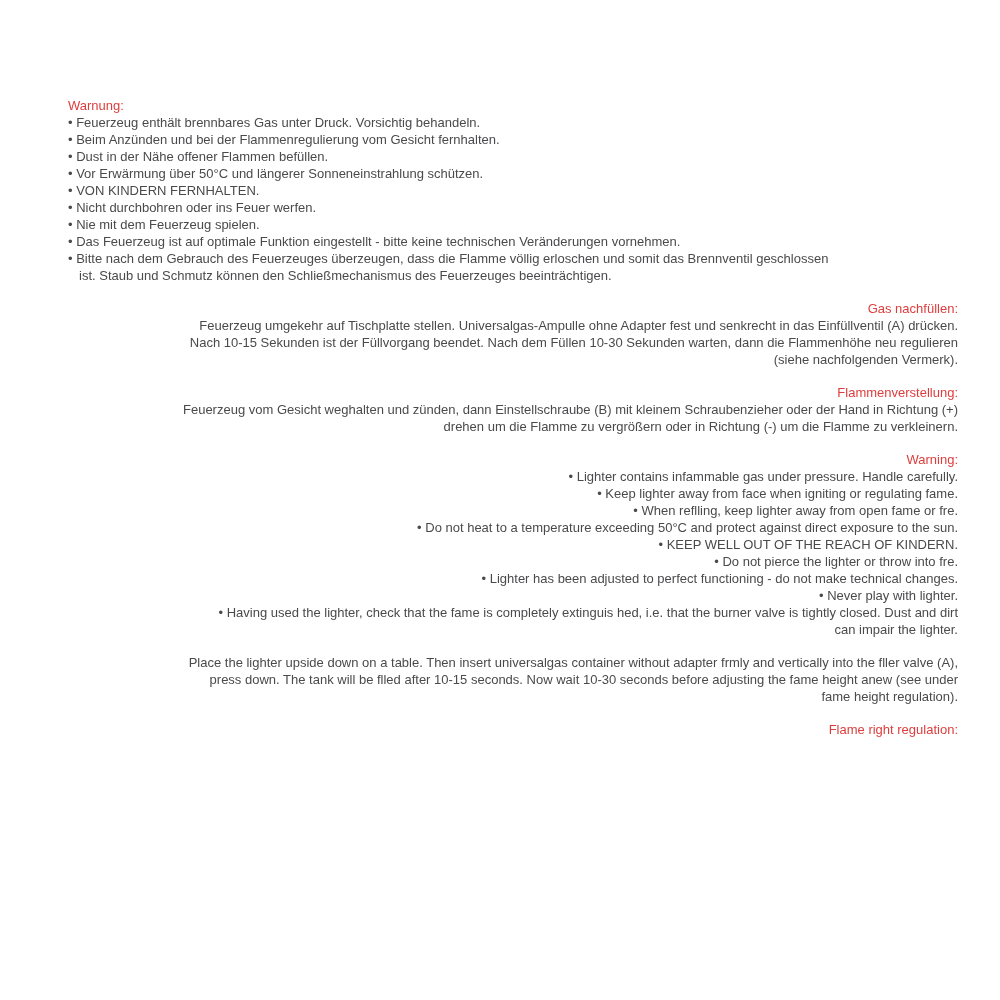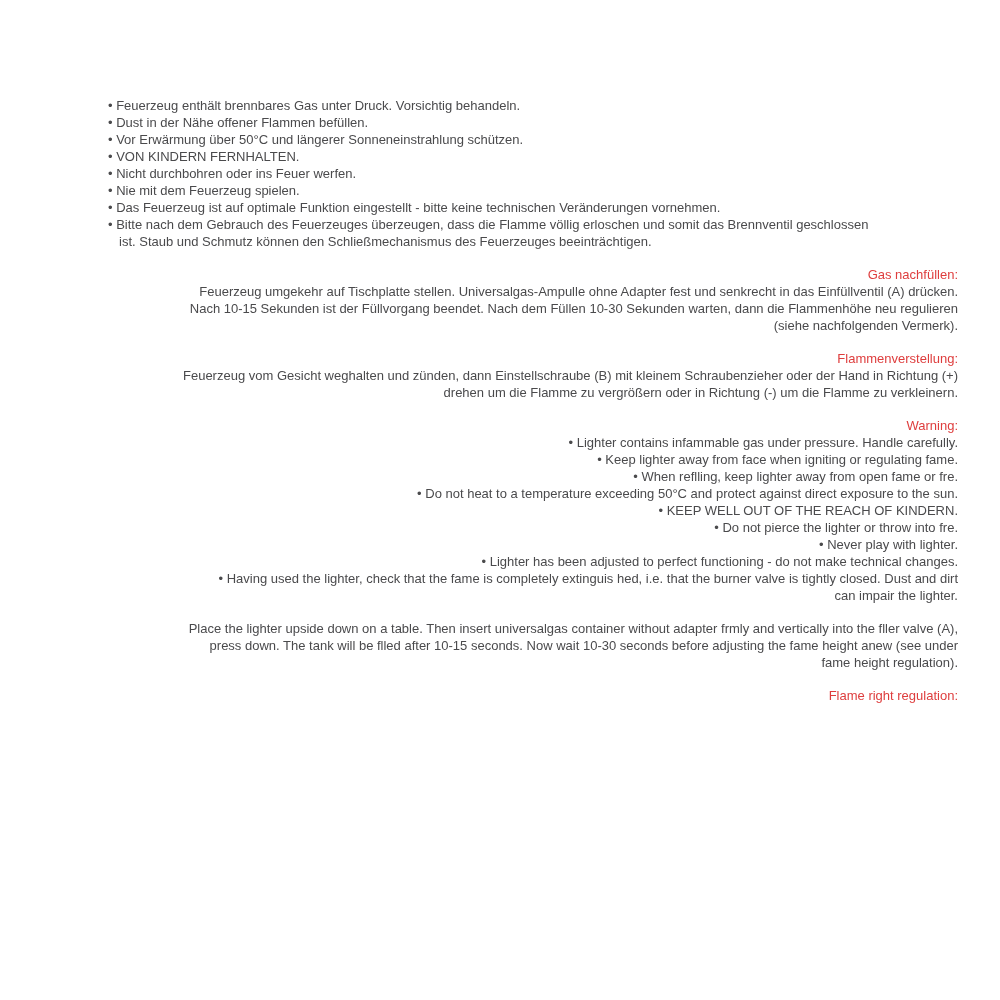--- a/index.html
+++ b/index.html
@@ -30,34 +30,35 @@
     text-align: right;
   }
   .heading {
     color: #de3d3d;
     white-space: pre;
   }
   .bullet {
     white-space: pre;
     padding-left: 11px;
     text-indent: -11px;
-    margin-left: 40px;
   }
   .para {
     white-space: pre;
   }
 </style>
 </head>
 <body>
 
 <div class="page">
   <div class="content">
 
     <div class="section">
+      <div class="heading">Warnung:</div>
       <div class="bullet">• Feuerzeug enthält brennbares Gas unter Druck. Vorsichtig behandeln.</div>
+      <div class="bullet">• Beim Anzünden und bei der Flammenregulierung vom Gesicht fernhalten.</div>
       <div class="bullet">• Dust in der Nähe offener Flammen befüllen.</div>
       <div class="bullet">• Vor Erwärmung über 50°C und längerer Sonneneinstrahlung schützen.</div>
       <div class="bullet">• VON KINDERN FERNHALTEN.</div>
       <div class="bullet">• Nicht durchbohren oder ins Feuer werfen.</div>
       <div class="bullet">• Nie mit dem Feuerzeug spielen.</div>
       <div class="bullet">• Das Feuerzeug ist auf optimale Funktion eingestellt - bitte keine technischen Veränderungen vornehmen.</div>
       <div class="bullet">• Bitte nach dem Gebrauch des Feuerzeuges überzeugen, dass die Flamme völlig erloschen und somit das Brennventil geschlossen
 ist. Staub und Schmutz können den Schließmechanismus des Feuerzeuges beeinträchtigen.</div>
     </div>
 
@@ -75,22 +76,22 @@
     </div>
 
     <div class="section">
       <div class="heading">Warning:</div>
       <div class="bullet">• Lighter contains infammable gas under pressure. Handle carefully.</div>
       <div class="bullet">• Keep lighter away from face when igniting or regulating fame.</div>
       <div class="bullet">• When reflling, keep lighter away from open fame or fre.</div>
       <div class="bullet">• Do not heat to a temperature exceeding 50°C and protect against direct exposure to the sun.</div>
       <div class="bullet">• KEEP WELL OUT OF THE REACH OF KINDERN.</div>
       <div class="bullet">• Do not pierce the lighter or throw into fre.</div>
+      <div class="bullet">• Lighter has been adjusted to perfect functioning - do not make technical changes.</div>
       <div class="bullet">• Never play with lighter.</div>
-      <div class="bullet">• Lighter has been adjusted to perfect functioning - do not make technical changes.</div>
       <div class="bullet">• Having used the lighter, check that the fame is completely extinguis hed, i.e. that the burner valve is tightly closed. Dust and dirt
 can impair the lighter.</div>
     </div>
 
     <div class="section">
       <div class="para">Place the lighter upside down on a table. Then insert universalgas container without adapter frmly and vertically into the fller valve (A),
 press down. The tank will be flled after 10-15 seconds. Now wait 10-30 seconds before adjusting the fame height anew (see under
 fame height regulation).</div>
     </div>
 

